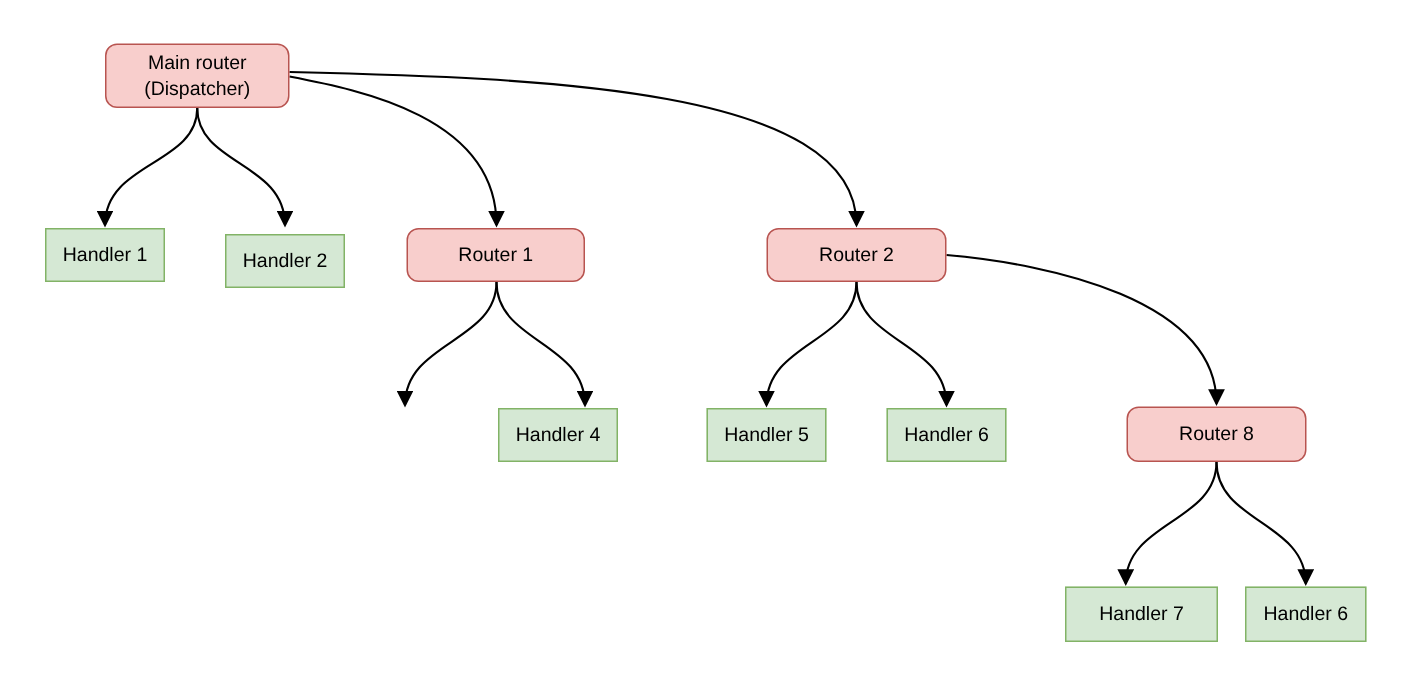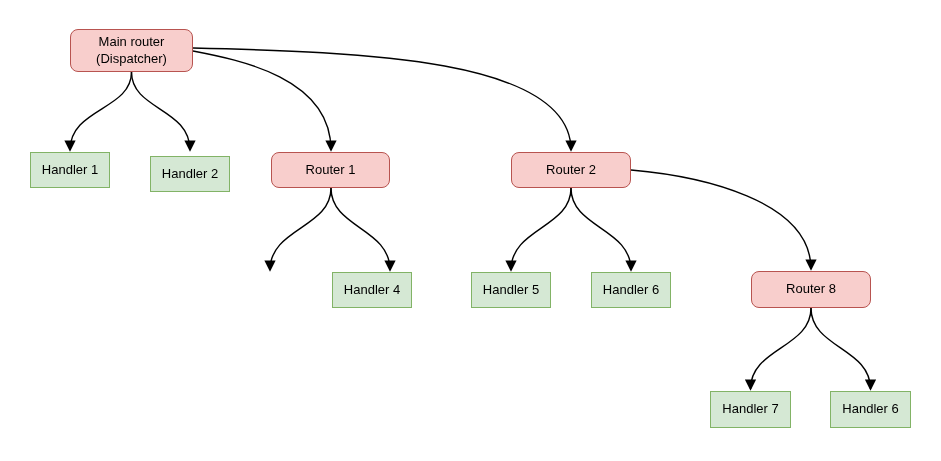--- a/index.html
+++ b/index.html
@@ -109,21 +109,21 @@
   </div>
 
   <div class="node handler" style="left:591px; top:272px; width:80px; height:36px;text-align:right;">
     <span class="label">Handler 6</span>
   </div>
 
   <div class="node router" style="left:751px; top:271px; width:120px; height:37px;">
     <span class="label">Router 8</span>
   </div>
 
-  <div class="node handler" style="left:710px; top:391px; width:81px; height:37px;justify-content:center;">
+  <div class="node handler" style="left:710px; top:391px; width:102px; height:37px;justify-content:center;">
     <span class="label">Handler 7</span>
   </div>
 
   <div class="node handler" style="left:830px; top:391px; width:81px; height:37px;">
     <span class="label">Handler 6</span>
   </div>
 
 </div>
 
 </body></html>

